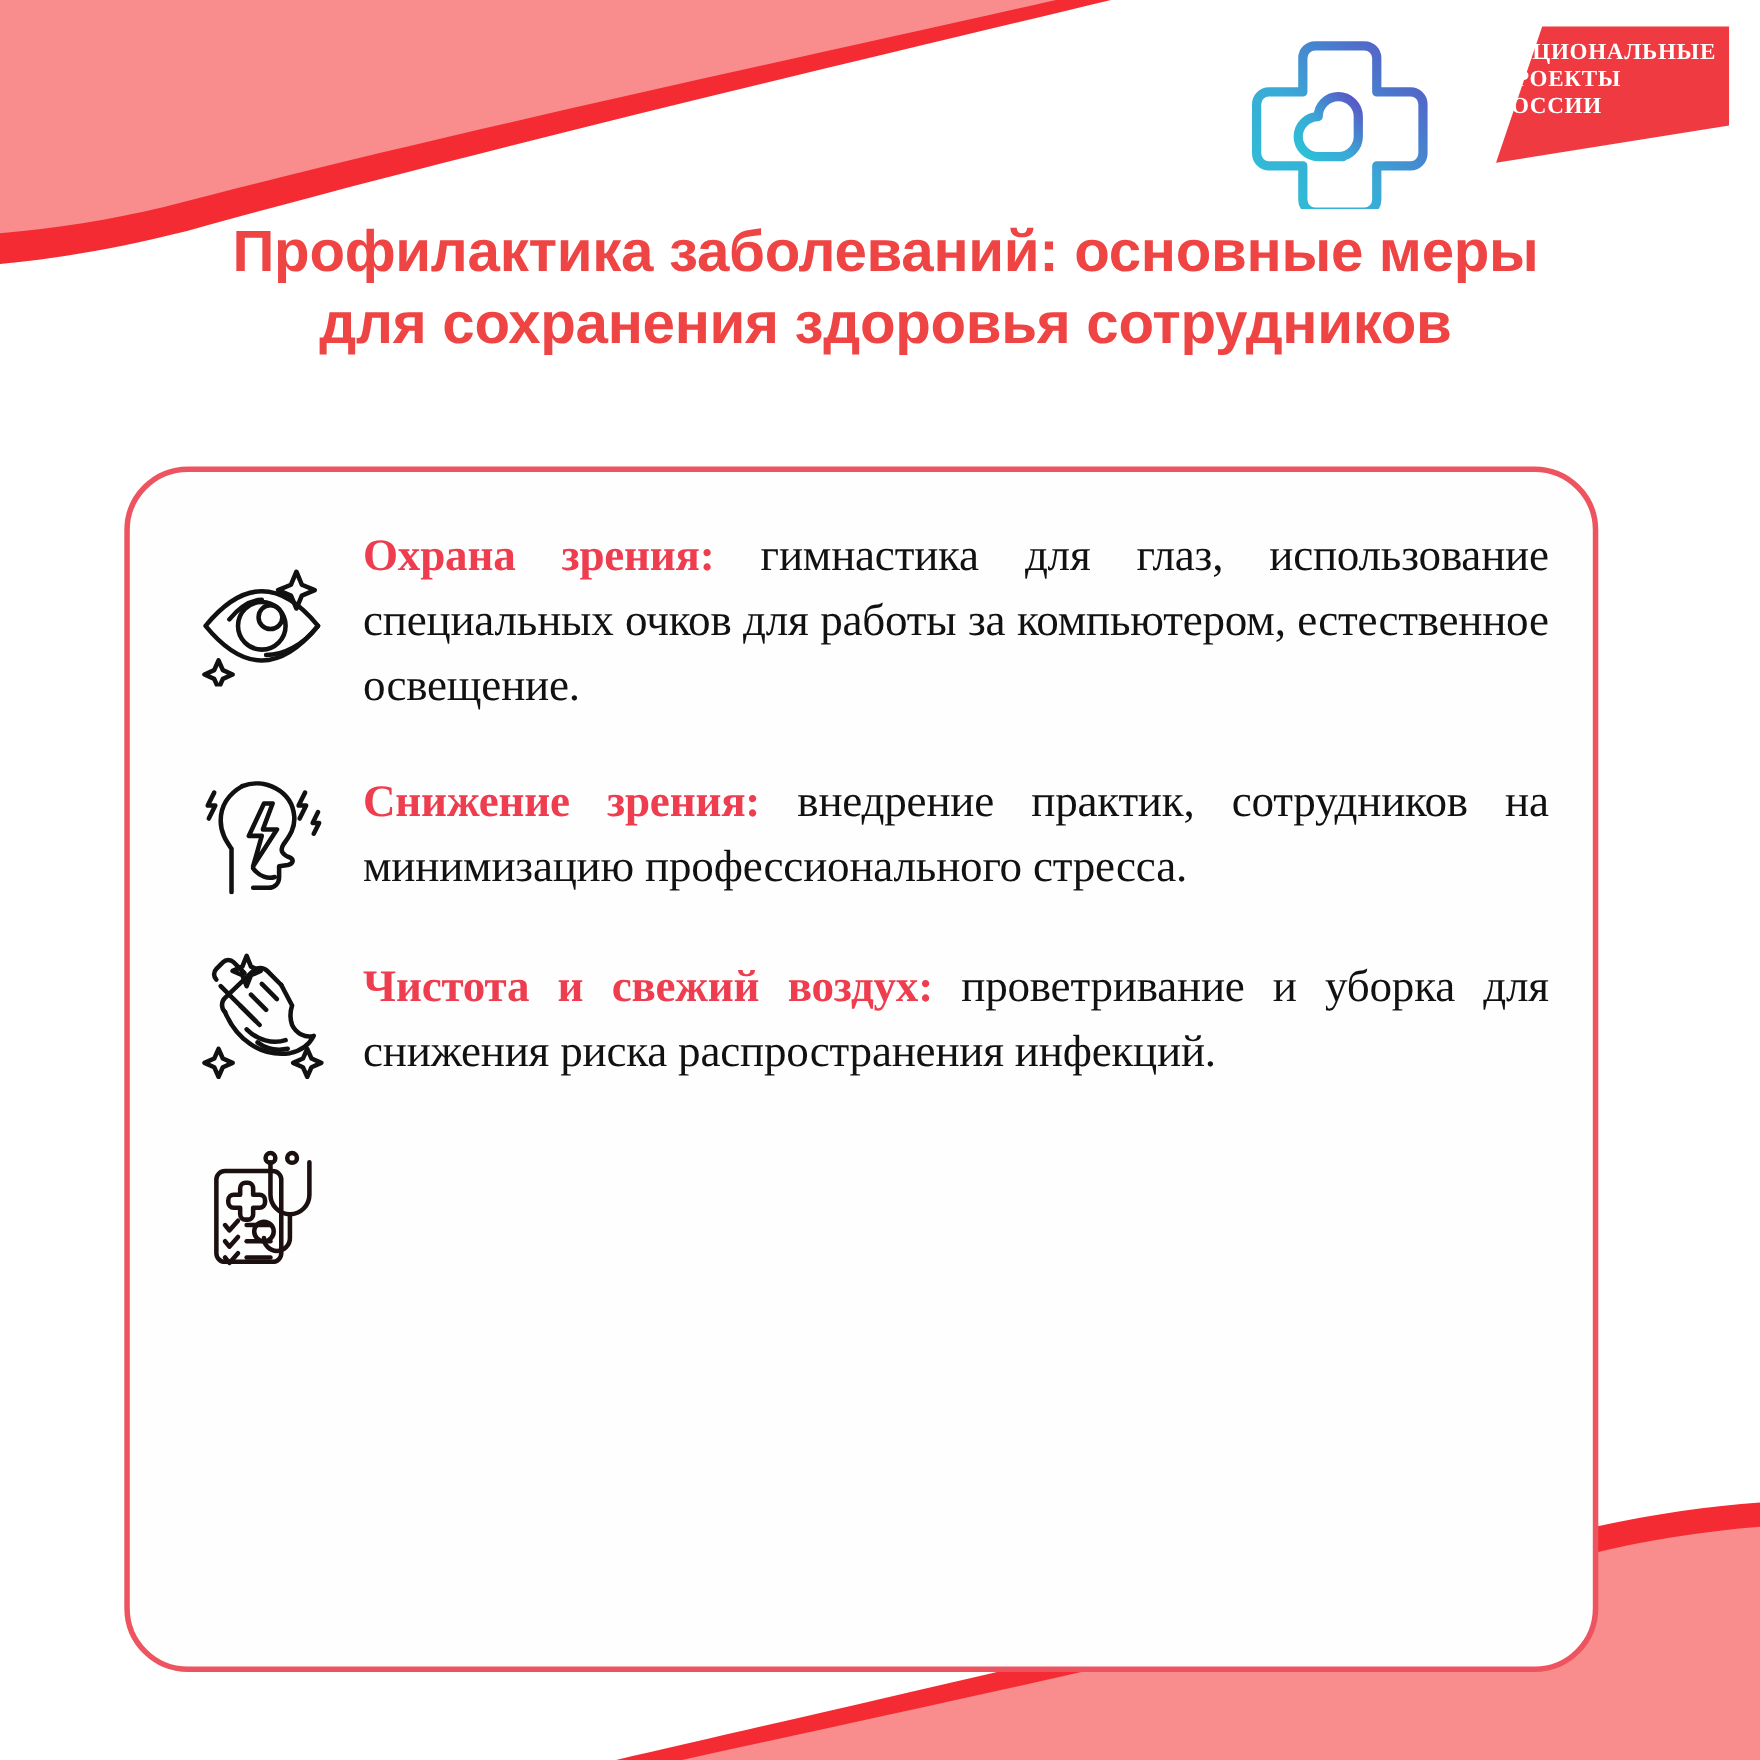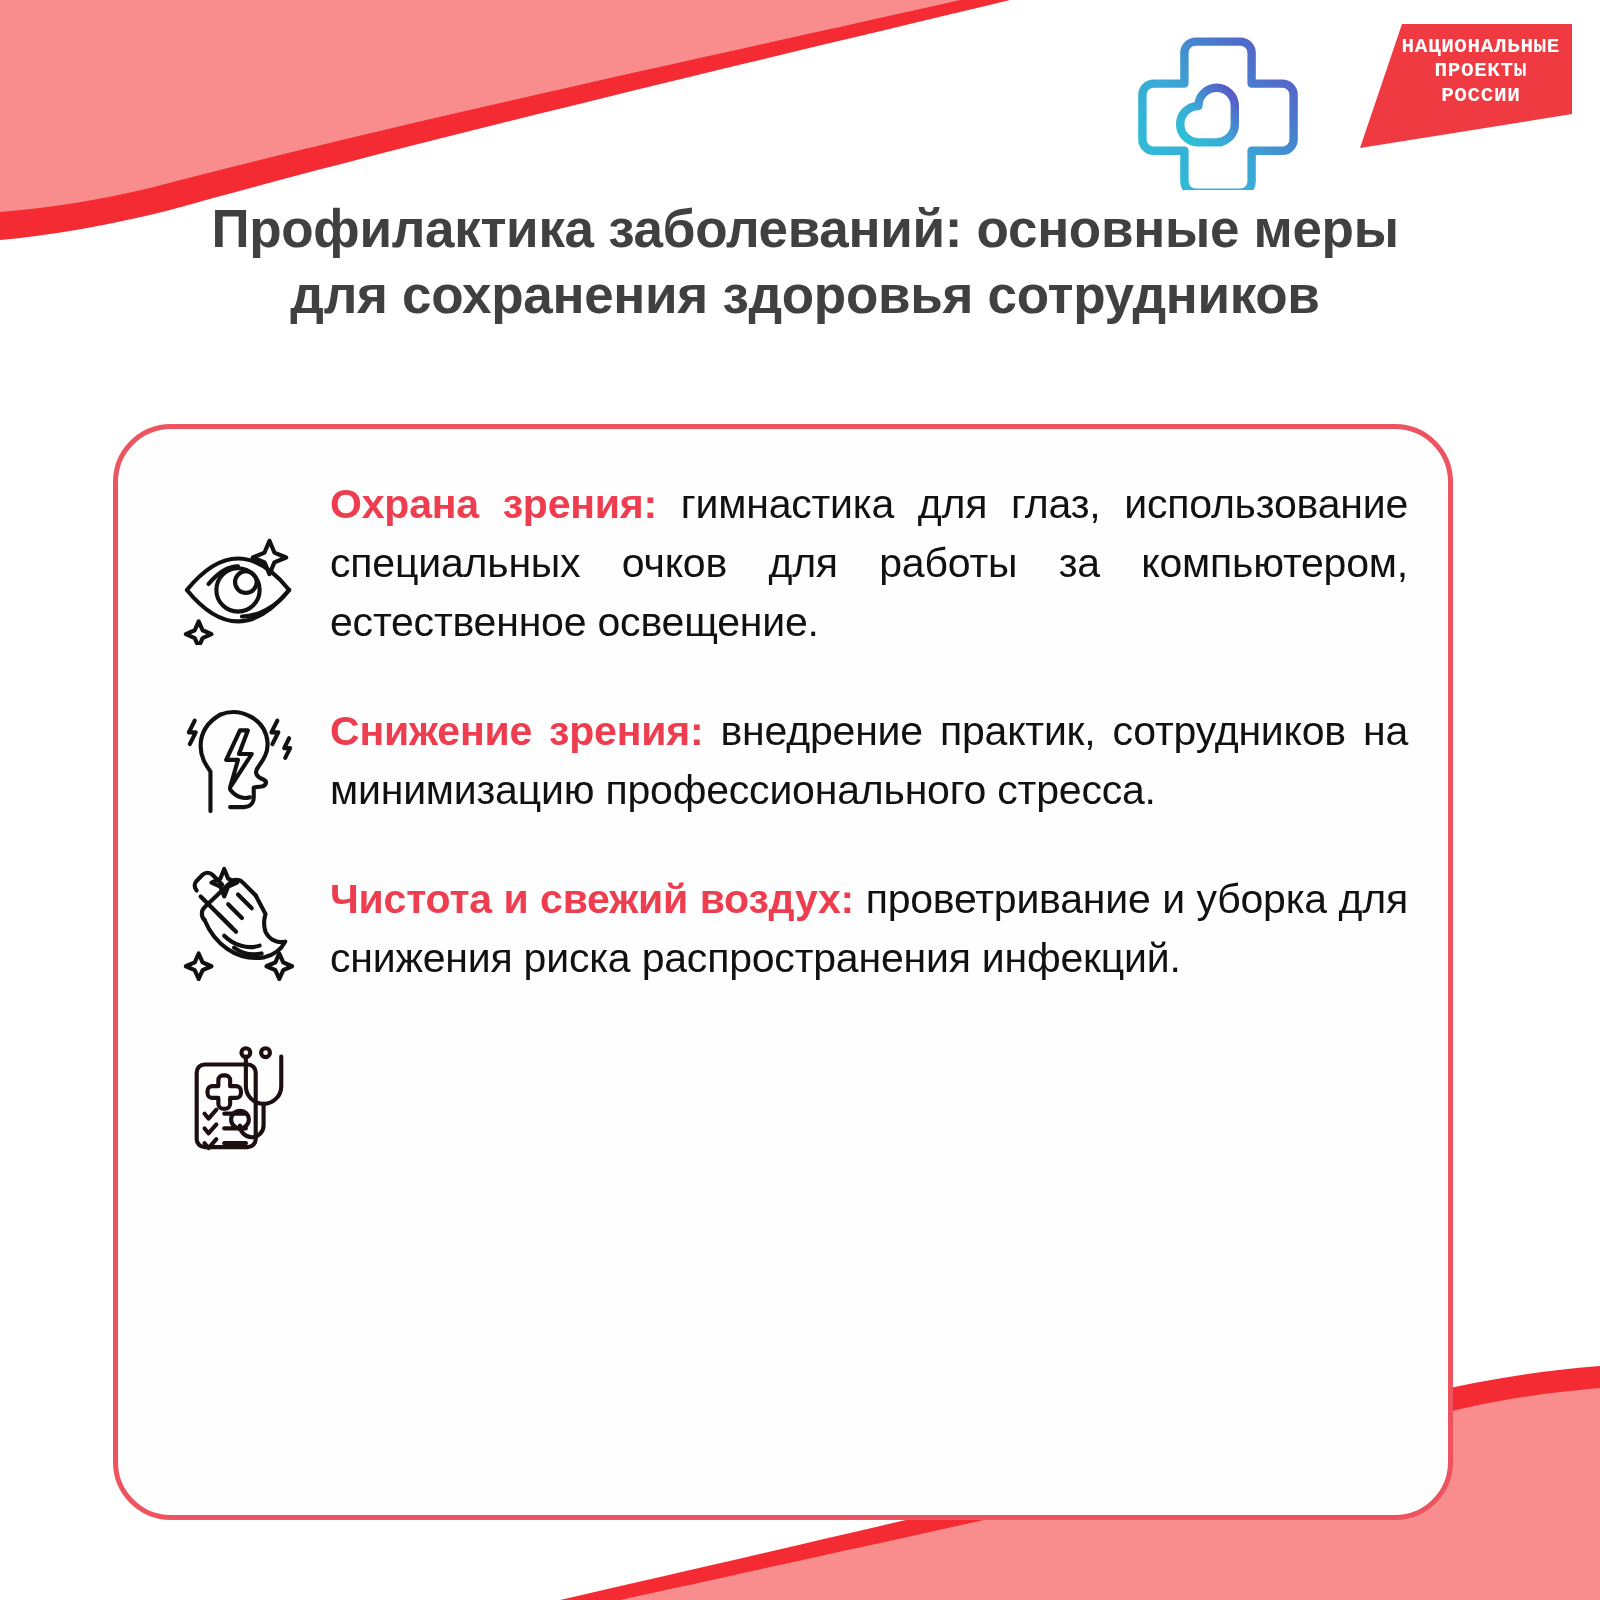--- a/index.html
+++ b/index.html
@@ -39,38 +39,38 @@
     gap: 40px;
     height: 170px;
   }
   .cross-logo { width: 168px; height: 165px; }
   .np-badge { width: 230px; height: 128px; position: relative; }
   .np-badge svg { position: absolute; inset: 0; }
   .np-badge .np-text {
     position: absolute;
     top: 13px;
     right: 12px;
-    text-align: center;
+    text-align: left;
     color: #ffffff;
     font-weight: 700;
     font-size: 21px;
     line-height: 1.16;
     letter-spacing: 0.6px;
-    font-family: Liberation Mono, monospace;
+    font-family: Liberation Serif, serif;
   }
   .np-text div { white-space: nowrap; }
 
   
   .title {
     position: absolute;
     top: 196px;
     left: 160px;
     width: 1290px;
     text-align: center;
-    color: #404040;
+    color: #ef4444;
     font-weight: 700;
     font-size: 53px;
     line-height: 1.25;
     letter-spacing: -0.3px;
   }
 
   
   .card {
     position: absolute;
     left: 113px;
@@ -82,23 +82,24 @@
     background: #fefefe;
     padding: 40px 40px 30px 40px;
     display: flex;
     flex-direction: column;
     justify-content: flex-start;
     gap: 34px;
   }
 
   .item {
     display: flex;
-    align-items: flex-end;
+    align-items: center;
     gap: 26px;
     padding-left: 14px;
+    font-family: Liberation Serif, serif;
   }
   .item-icon {
     flex: 0 0 auto;
     width: 132px;
     height: 132px;
     margin-top: 8px;
     display: flex;
     align-items: center;
     justify-content: center;
   }

